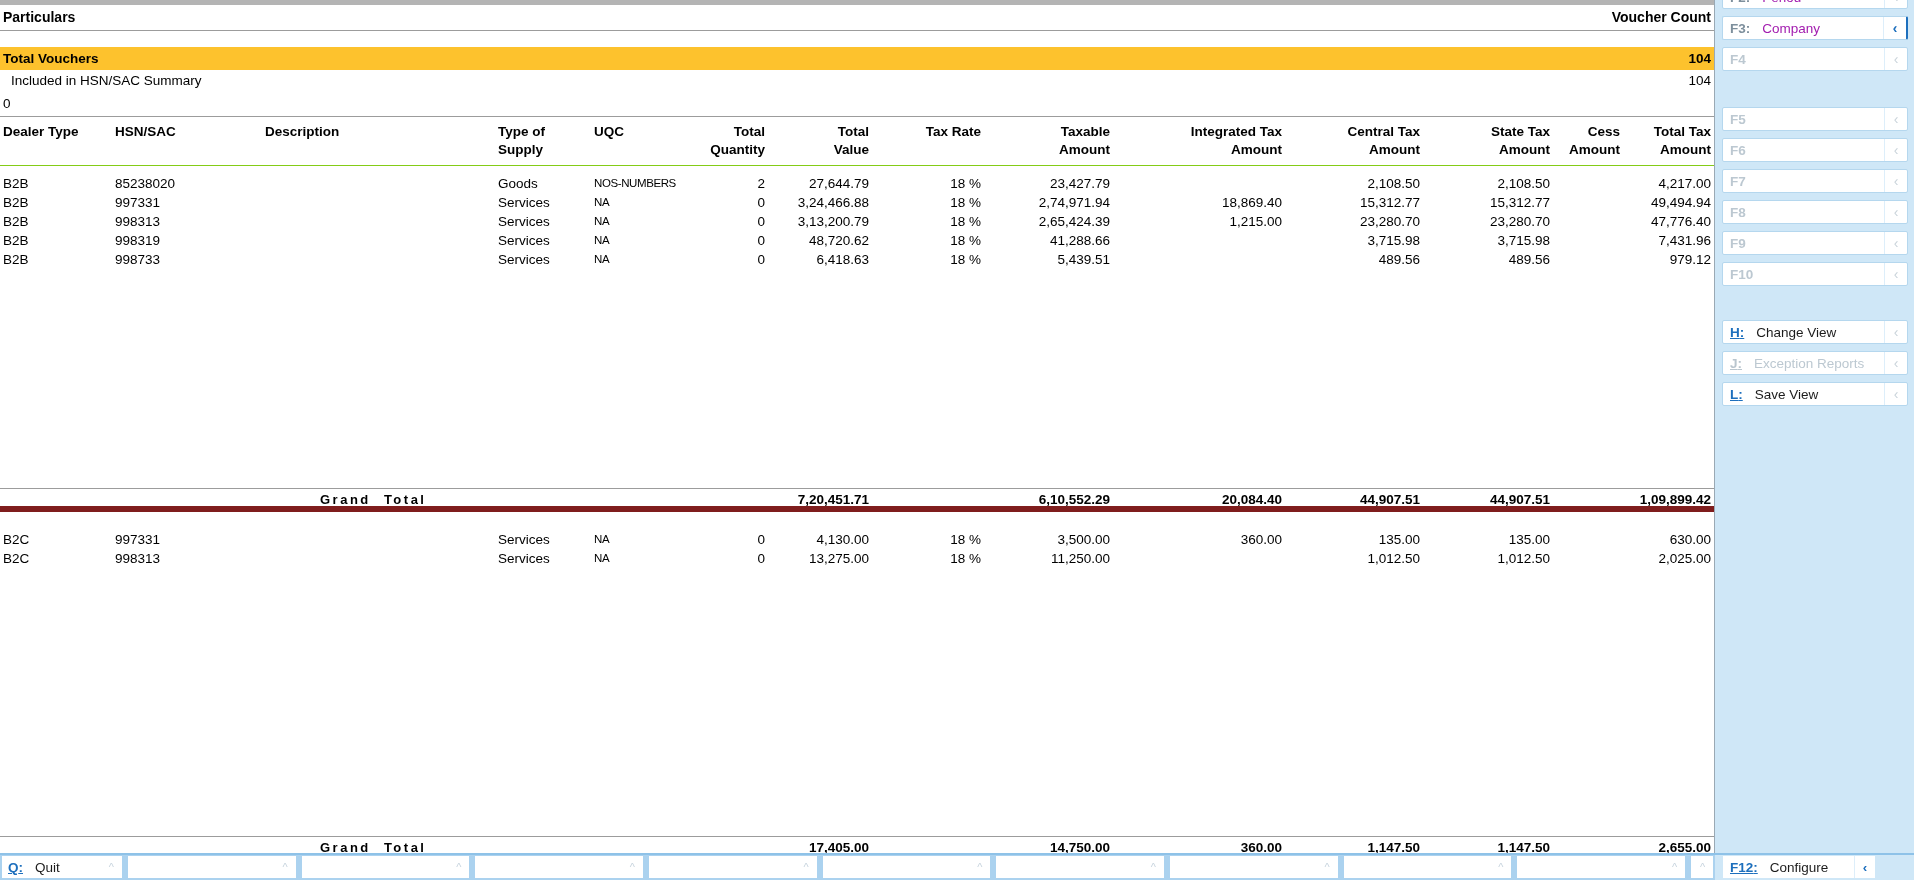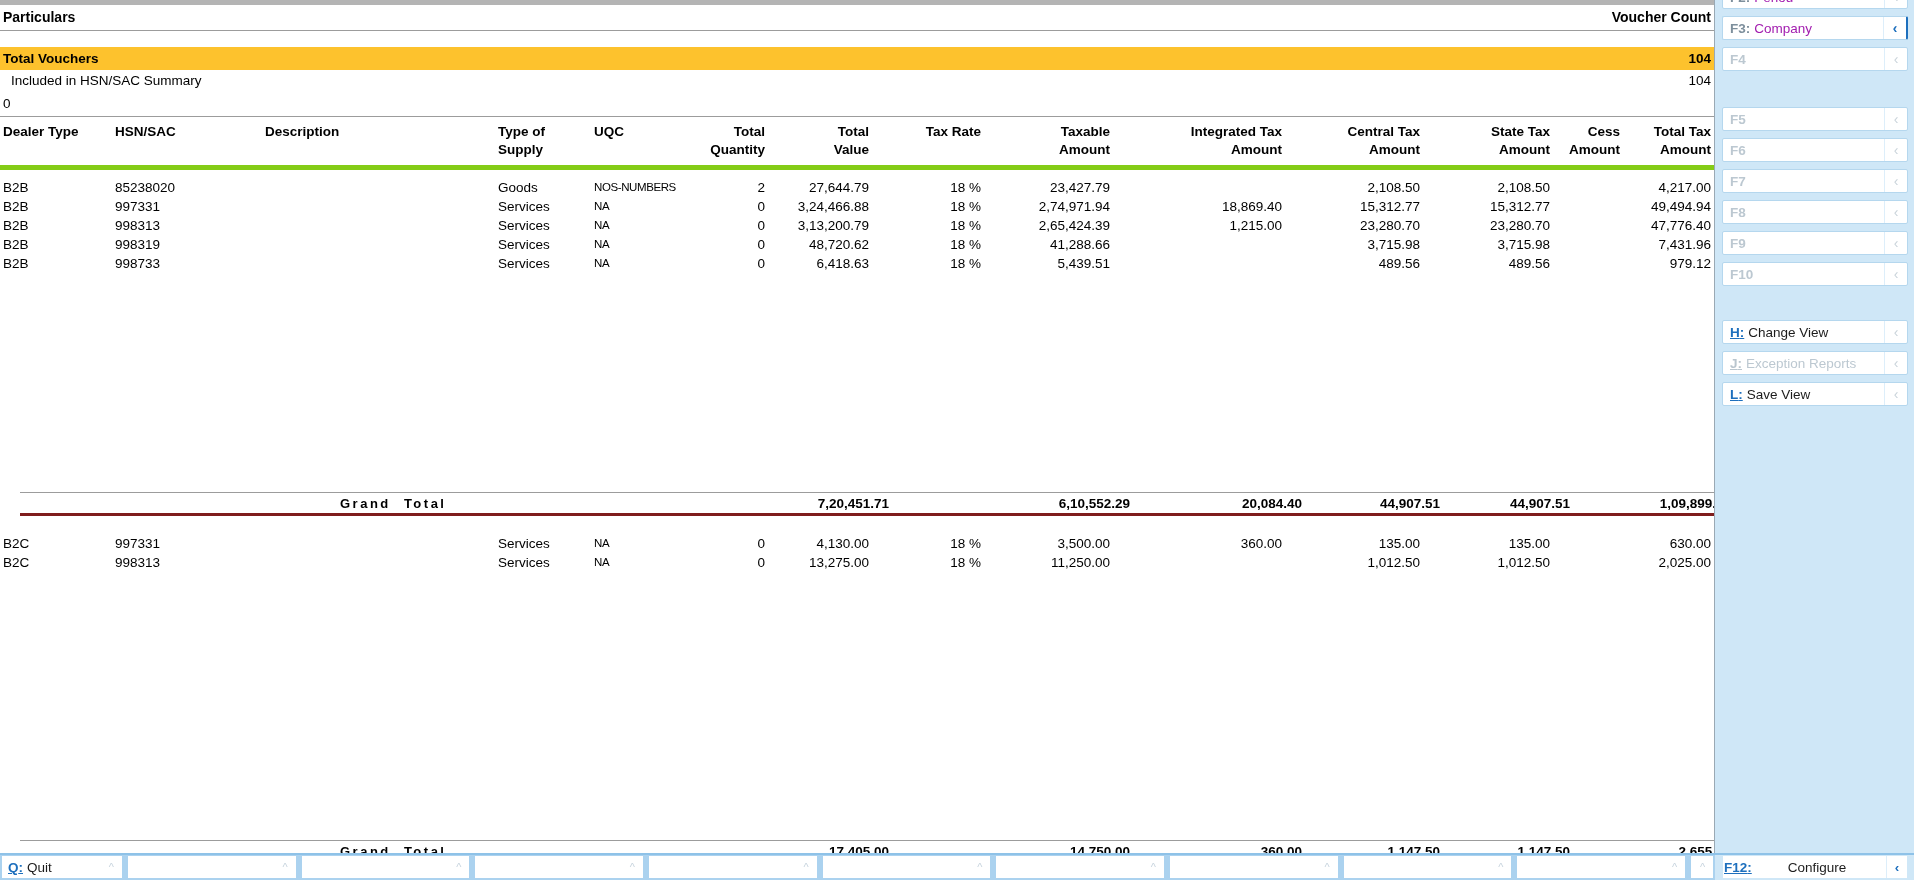--- a/index.html
+++ b/index.html
@@ -15,69 +15,69 @@
   .vrow{height:23px;line-height:23px;display:flex;justify-content:space-between;
         font-size:13.5px;padding:0 3px;}
   .vrow.hl{background:#fdc22d;font-weight:700;margin-top:16px;}
   .vrow.r2{height:22px;line-height:22px;}
   .vrow.last{height:24px;line-height:24px;border-bottom:1px solid #9c9c9c;}
   .vrow .lab.indent{padding-left:8px;}
 
   
   .header-row,.trow{display:grid;
     grid-template-columns:95px 155px 240px 100px 74px 104px 104px 112px 129px 172px 138px 130px 70px 91px;}
-  .header-row{border-bottom:5px solid #84cc16;padding:6px 0;font-weight:700;
+  .header-row{border-bottom:1px solid #84cc16;padding:6px 0;font-weight:700;
               font-size:13.5px;line-height:18px;}
   .c{white-space:nowrap;}
   .c0{padding-left:3px}.c1{padding-left:20px}.c2{padding-left:15px}
   .c3{padding-left:8px}.c4{padding-left:4px;}
   .c5,.c6,.c7,.c8,.c9,.c10,.c11,.c12,.c13{text-align:right;padding-right:3px;}
   .trow{height:19px;line-height:19px;font-size:13.5px;}
   .trow .c4{font-size:11.5px;letter-spacing:-0.4px;}
   .rows-0{height:322px;padding-top:8px;box-sizing:border-box;}
   .rows-1{height:324px;padding-top:18px;box-sizing:border-box;}
-  .trow.gt{height:24px;line-height:22px;border-top:1px solid #9c9c9c;border-bottom:3px solid #7f1d1d;
-           box-sizing:border-box;font-weight:700;margin-left:20px;}
+  .trow.gt{height:24px;line-height:22px;border-top:1px solid #9c9c9c;border-bottom:6px solid #7f1d1d;
+           box-sizing:border-box;font-weight:700;}
   .trow.gt .c2{letter-spacing:2.5px;word-spacing:7px;padding-left:70px;font-size:13px;}
   .end-line{margin-top:3px;border-top:1px solid #9c9c9c;height:0;}
 
   
   .sidebar{position:absolute;left:1715px;top:0;width:199px;height:853px;
            background:#cfe7f7;overflow:hidden;}
   .sb-btn{height:24px;margin:0 6px 7px 7px;background:#fff;border:1px solid #b5d7ee;
           border-radius:2px;display:flex;align-items:center;font-size:13.5px;
           padding-left:7px;position:relative;box-sizing:border-box;cursor:pointer;}
   .sb-btn.partial{margin-top:-15px;}
   .sb-btn .arr{position:absolute;right:0;top:0;bottom:0;width:22px;
                border-left:1px solid #ddeefa;display:flex;align-items:center;
                justify-content:center;color:#c9d3da;font-size:14px;}
   .sb-btn.active{border-right:2px solid #1d6fbd;}
   .sb-btn.active .arr{color:#1d6fbd;font-weight:700;}
-  .key{font-weight:700;color:#7d8f9c;margin-right:4px;}
+  .key{font-weight:700;color:#7d8f9c;margin-right:12px;}
   .key.wc::after{content:':';}
   .lbl{color:#a21caf;}
   .key.dim,.lbl.dim{color:#bcc8d1;}
   .key.blue{color:#1d6fbd;text-decoration:underline;}
   .key.dimu{color:#b9c5ce;text-decoration:underline;}
   .lbl.dark{color:#1c1c1c;}
   .sb-gap.g1{height:29px;}
   .sb-gap.g2{height:27px;}
 
   
   .bottom-bar{position:absolute;left:0;top:853px;width:1914px;height:27px;
               border-top:2px solid #8ec2e8;background:#abd2ef;box-sizing:border-box;display:flex;}
   .bb-left{width:1715px;display:flex;gap:6px;padding:1px 2px 2px 2px;box-sizing:border-box;}
   .bb-right{flex:1;background:#cfe7f7;padding:1px 6px 2px 8px;box-sizing:border-box;display:flex;}
   .bb-btn{background:#fff;display:flex;align-items:center;font-size:13.5px;
           padding-left:6px;cursor:pointer;box-sizing:border-box;}
   .bb-btn.quit{width:120px;}
   .bb-btn.empty{flex:1;}
   .bb-btn.empty:last-child{flex:0 0 22px;}
   .bb-btn .caret{margin-left:auto;margin-right:8px;color:#c7d4de;font-size:11px;}
-  .bb-btn.cfg{width:184px;position:relative;padding-left:1px;gap:32px;}
+  .bb-btn.cfg{width:152px;position:relative;padding-left:7px;}
   .bb-btn.cfg .arr{position:absolute;right:0;top:0;bottom:0;width:20px;display:flex;
                    align-items:center;justify-content:center;color:#1d6fbd;font-weight:700;
                    border-left:1px solid #ddeefa;}
 </style>
 </head>
 <body>
 
 <div class="report">
   <div class="top-band"></div>
 

